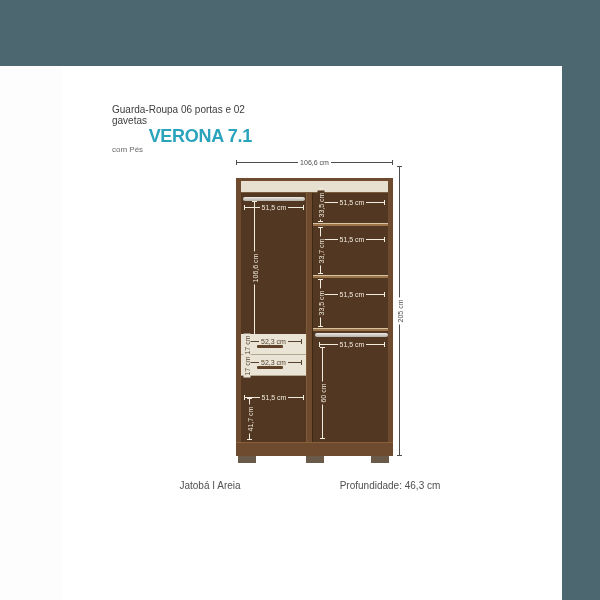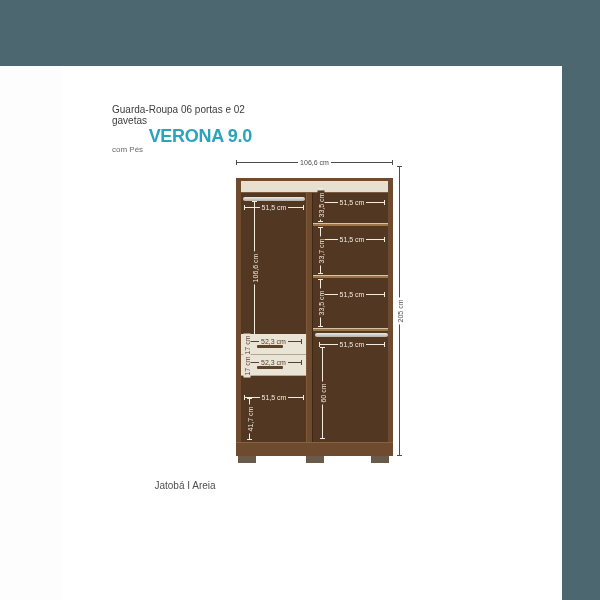--- a/index.html
+++ b/index.html
@@ -49,34 +49,34 @@
   .dim.v .lb{position:absolute;top:50%;left:5px;transform:translate(-50%,-50%) rotate(-90deg);white-space:nowrap;}
   .dim .lb span{padding:0 2px;}
   .on-wood{color:#f2ecdf;}
   .on-wood .lb span{background:var(--woodDark,#523722);}
   .on-drawer{color:#55422c;}
   .on-drawer .lb span{background:var(--drawer,#eae4d7);}
   .on-white{color:#4c4c4c;}
   .on-white .ln{background:#9a9a9a;}
   .on-white .lb span{background:#ffffff;}
   
-  .finish{left:110px;top:480px;width:150px;text-align:center;font-size:10px;color:#4f4f4f;}
+  .finish{left:135px;top:480px;width:150px;text-align:center;font-size:10px;color:#4f4f4f;}
   .depth{left:315px;top:480px;width:150px;text-align:center;font-size:10px;color:#4f4f4f;}
 </style>
 </head>
 <body>
 
 <div id="app">
 
   <div class="abs band-top"></div>
   <div class="abs band-right"></div>
   <div class="abs left-margin"></div>
 
   <div class="abs product-type">Guarda-Roupa 06 portas e 02 gavetas</div>
-  <div class="abs product-name">VERONA 9.0</div>
+  <div class="abs product-name">VERONA 7.1</div>
   <div class="abs variant">com Pés</div>
 
   <div class="dim h on-white" style="left:236px;top:158px;width:157px;">
     <i class="ln"></i>
       <span class="lb"><span>106,6 cm</span></span>
   </div>
   <div class="dim v on-white" style="left:395px;top:166px;height:290px;">
     <i class="ln"></i>
       <span class="lb"><span>205 cm</span></span>
   </div>
@@ -167,14 +167,15 @@
     <i class="ln"></i>
       <span class="lb"><span>60 cm</span></span>
   </div>
 
   <div class="abs base"></div>
   <div class="abs leg" style="left:238px;"></div>
   <div class="abs leg" style="left:306px;"></div>
   <div class="abs leg" style="left:371px;"></div>
 
   <div class="abs finish">Jatobá I Areia</div>
+  <div class="abs depth">Profundidade: 46,3 cm</div>
 
 </div>
 
 </body></html>

